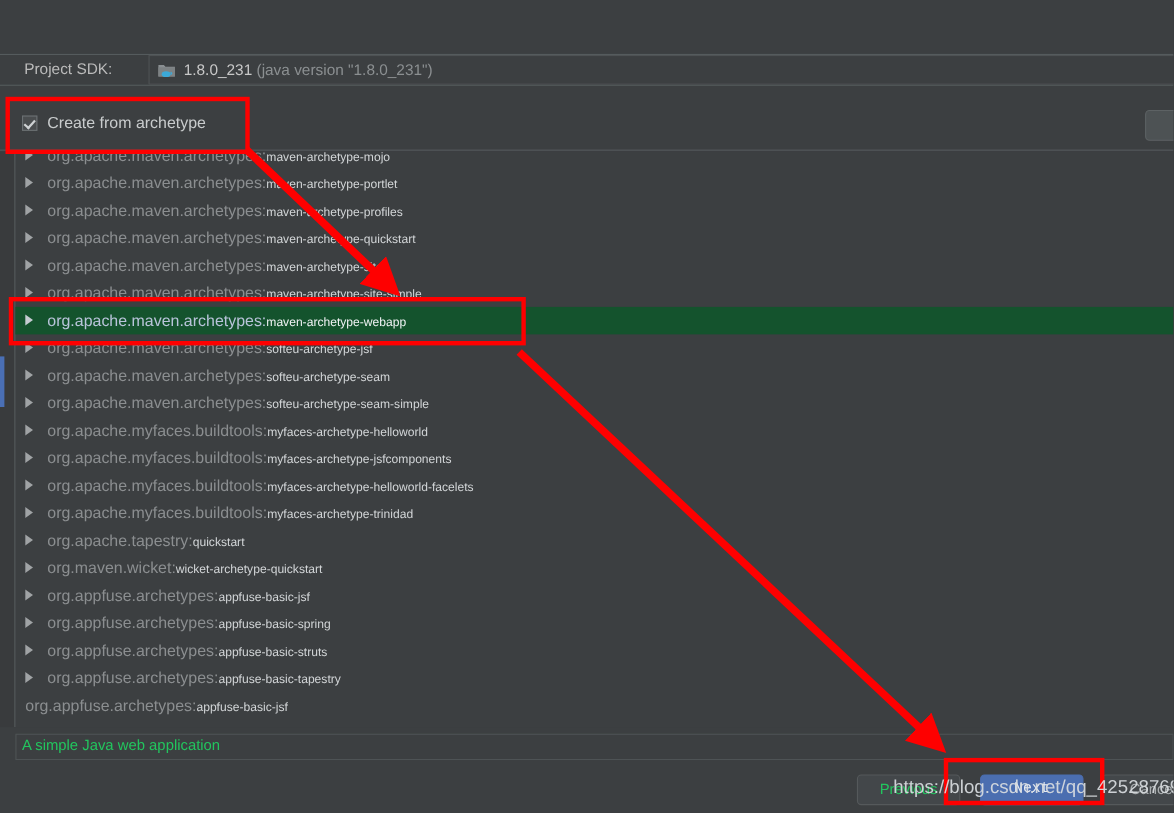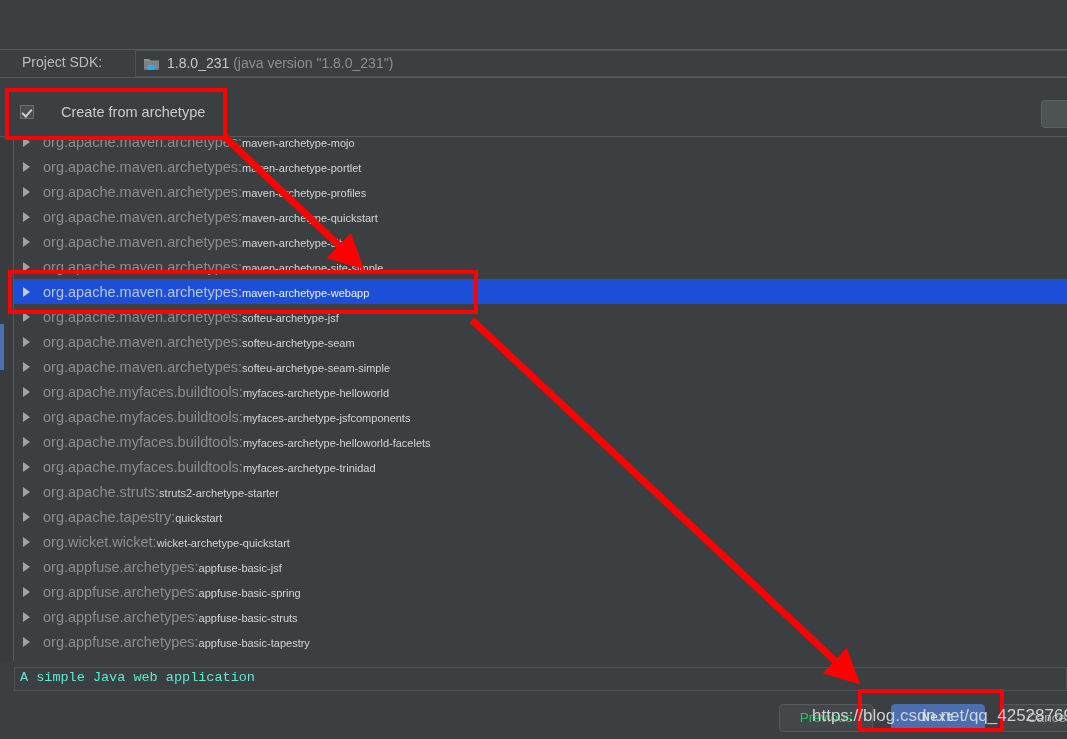--- a/index.html
+++ b/index.html
@@ -70,21 +70,21 @@
     left: 0; top: 78px;
     width: 1067px; height: 59px;
     border-bottom: 1px solid #555b5d;
     box-sizing: border-box;
   }
   .chk-wrap {
     position: absolute;
     left: 20px; top: 26px;
     display: flex;
     align-items: center;
-    gap: 27px;
+    gap: 9px;
   }
   .chk-box {
     width: 14px; height: 14px;
     border: 1px solid #6b7073;
     background: #4a4d4f;
     box-sizing: border-box;
     position: relative;
   }
   .chk-box::after {
     content: "";
@@ -142,21 +142,21 @@
     width: 1053px;
   }
   .row {
     position: relative;
     height: 25px;
     line-height: 25px;
     white-space: nowrap;
     padding-left: 9px;
   }
   .row.selected {
-    background: #1d4ed8;
+    background: #14532d;
   }
   .tri {
     display: inline-block;
     width: 0; height: 0;
     border-left: 7px solid #a0a3a5;
     border-top: 5px solid transparent;
     border-bottom: 5px solid transparent;
     vertical-align: middle;
     margin-right: 13px;
     position: relative;
@@ -179,23 +179,23 @@
     position: absolute;
     left: 14px; top: 667px;
     width: 1053px; height: 24px;
     border: 1px solid #4e5355;
     background: #3c3f41;
     box-sizing: border-box;
   }
   .desc-text {
     position: absolute;
     left: 5px; top: 2px;
-    font-family: Liberation Mono, monospace;
+    font-family: Liberation Sans, sans-serif;
     font-size: 13.5px;
-    color: #5eead4;
+    color: #22c55e;
     white-space: nowrap;
   }
 
   
   .btn {
     position: absolute;
     height: 28px;
     border-radius: 4px;
     box-sizing: border-box;
     font-size: 13.5px;
@@ -305,23 +305,22 @@
         <div class="row"><span class="tri"></span><span class="gid">org.apache.maven.archetypes:</span><span class="aid">maven-archetype-site</span></div>
         <div class="row"><span class="tri"></span><span class="gid">org.apache.maven.archetypes:</span><span class="aid">maven-archetype-site-simple</span></div>
         <div class="row selected"><span class="tri"></span><span class="gid">org.apache.maven.archetypes:</span><span class="aid">maven-archetype-webapp</span></div>
         <div class="row"><span class="tri"></span><span class="gid">org.apache.maven.archetypes:</span><span class="aid">softeu-archetype-jsf</span></div>
         <div class="row"><span class="tri"></span><span class="gid">org.apache.maven.archetypes:</span><span class="aid">softeu-archetype-seam</span></div>
         <div class="row"><span class="tri"></span><span class="gid">org.apache.maven.archetypes:</span><span class="aid">softeu-archetype-seam-simple</span></div>
         <div class="row"><span class="tri"></span><span class="gid">org.apache.myfaces.buildtools:</span><span class="aid">myfaces-archetype-helloworld</span></div>
         <div class="row"><span class="tri"></span><span class="gid">org.apache.myfaces.buildtools:</span><span class="aid">myfaces-archetype-jsfcomponents</span></div>
         <div class="row"><span class="tri"></span><span class="gid">org.apache.myfaces.buildtools:</span><span class="aid">myfaces-archetype-helloworld-facelets</span></div>
         <div class="row"><span class="tri"></span><span class="gid">org.apache.myfaces.buildtools:</span><span class="aid">myfaces-archetype-trinidad</span></div>
-        <div class="row"><span class="tri"></span><span class="gid">org.apache.struts:</span><span class="aid">struts2-archetype-starter</span></div>
         <div class="row"><span class="tri"></span><span class="gid">org.apache.tapestry:</span><span class="aid">quickstart</span></div>
-        <div class="row"><span class="tri"></span><span class="gid">org.wicket.wicket:</span><span class="aid">wicket-archetype-quickstart</span></div>
+        <div class="row"><span class="tri"></span><span class="gid">org.maven.wicket:</span><span class="aid">wicket-archetype-quickstart</span></div>
         <div class="row"><span class="tri"></span><span class="gid">org.appfuse.archetypes:</span><span class="aid">appfuse-basic-jsf</span></div>
         <div class="row"><span class="tri"></span><span class="gid">org.appfuse.archetypes:</span><span class="aid">appfuse-basic-spring</span></div>
         <div class="row"><span class="tri"></span><span class="gid">org.appfuse.archetypes:</span><span class="aid">appfuse-basic-struts</span></div>
         <div class="row"><span class="tri"></span><span class="gid">org.appfuse.archetypes:</span><span class="aid">appfuse-basic-tapestry</span></div>
         <div class="row"><span class="gid">org.appfuse.archetypes:</span><span class="aid">appfuse-basic-jsf</span></div>
       </div>
   </div>
 
   <div class="desc-box">
     <span class="desc-text">A simple Java web application</span>

